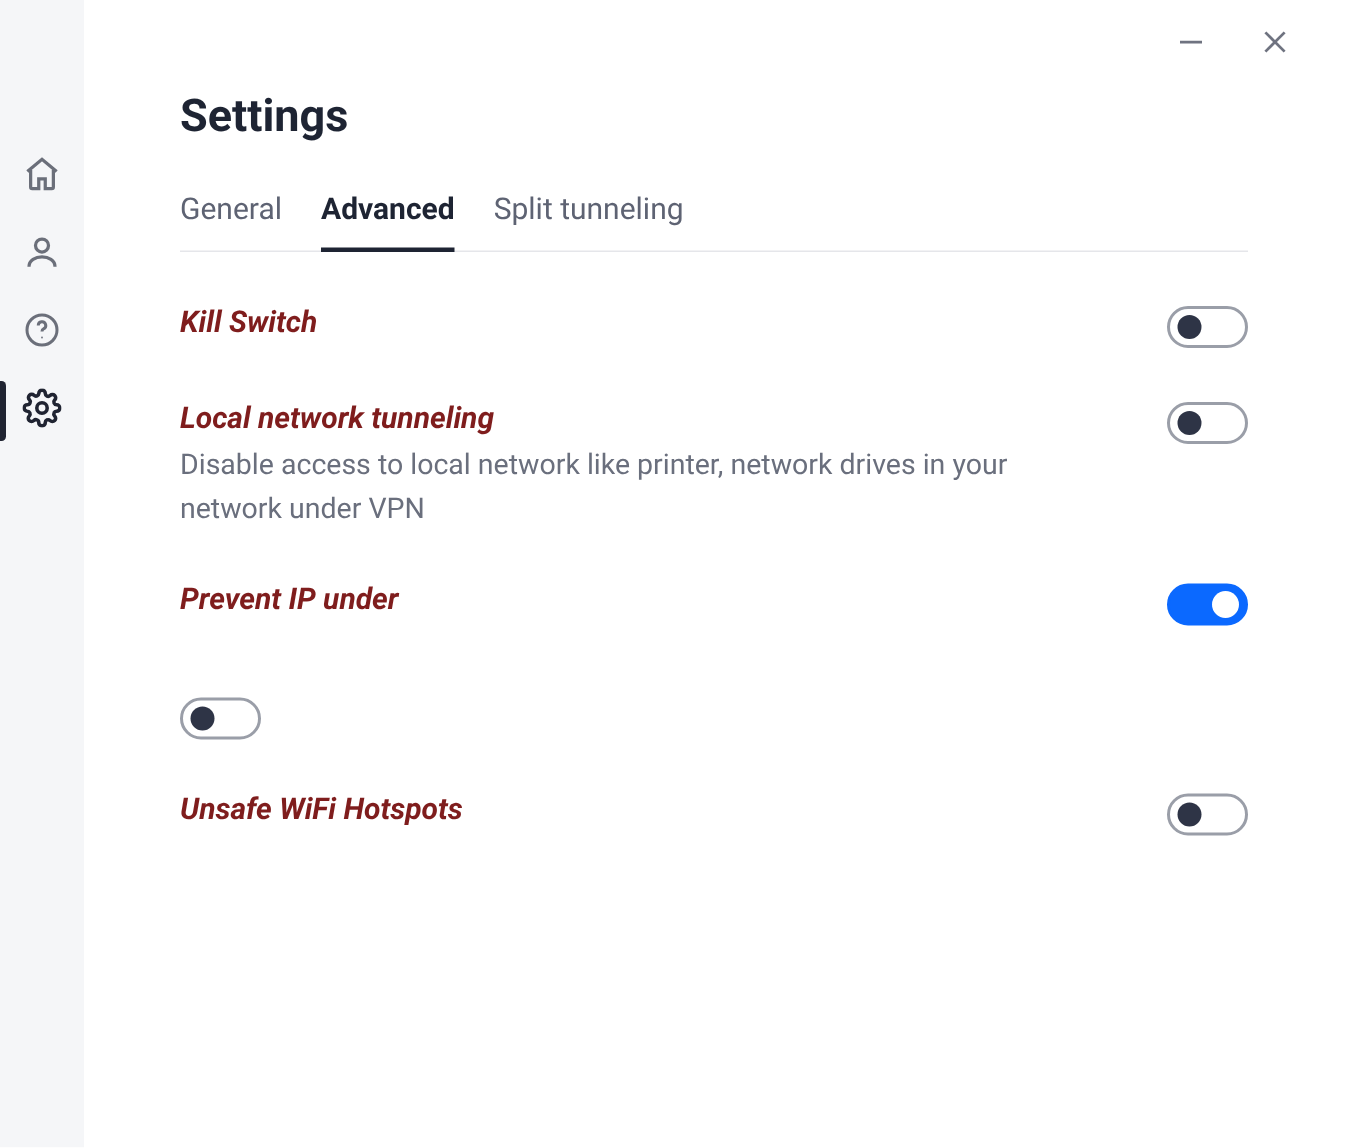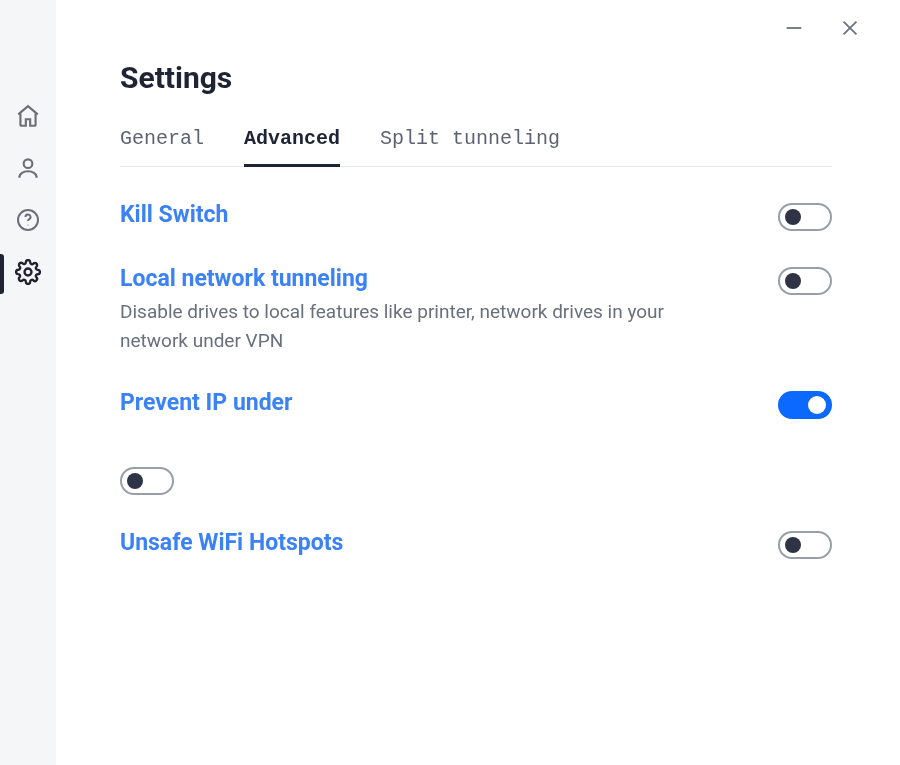--- a/index.html
+++ b/index.html
@@ -76,24 +76,23 @@
   .page-title {
     font-size: 30px;
     font-weight: 700;
     color: #1e2433;
     padding-top: 60px;
   }
 
   
   .tabs {
     display: flex;
-    gap: 40px;
+    gap: 26px;
     margin-top: 32px;
     border-bottom: 1px solid #e5e6ea;
-    font-family: Liberation Mono, monospace;
   }
   .tab {
     font-size: 20px;
     color: #5e6373;
     padding-bottom: 14px;
     cursor: pointer;
   }
   .tab.active {
     color: #1e2433;
     font-weight: 700;
@@ -106,23 +105,24 @@
   .settings-list { margin-top: 34px; }
   .setting-row {
     display: flex;
     align-items: flex-start;
     justify-content: space-between;
     gap: 40px;
     margin-bottom: 34px;
   }
   .setting-text { max-width: 600px; }
   .setting-title {
-    font-size: 23px;
+    font-size: 20px;
     font-weight: 700;
-    color: #3b82f6;
+    color: #7f1d1d;
+    font-style: italic;
   }
   .setting-desc {
     font-size: 19px;
     color: #6a6f7d;
     margin-top: 6px;
     line-height: 1.5;
   }
 
   
   .toggle {
@@ -233,21 +233,21 @@
         <div class="setting-title">Kill Switch</div>
       </div>
       <div class="toggle">
         <div class="knob"></div>
       </div>
     </div>
 
     <div class="setting-row">
       <div class="setting-text">
         <div class="setting-title">Local network tunneling</div>
-        <div class="setting-desc">Disable drives to local features like printer, network drives in your network under VPN</div>
+        <div class="setting-desc">Disable access to local network like printer, network drives in your network under VPN</div>
       </div>
       <div class="toggle">
         <div class="knob"></div>
       </div>
     </div>
 
     <div class="setting-row">
       <div class="setting-text">
         <div class="setting-title">Prevent IP under</div>
       </div>

